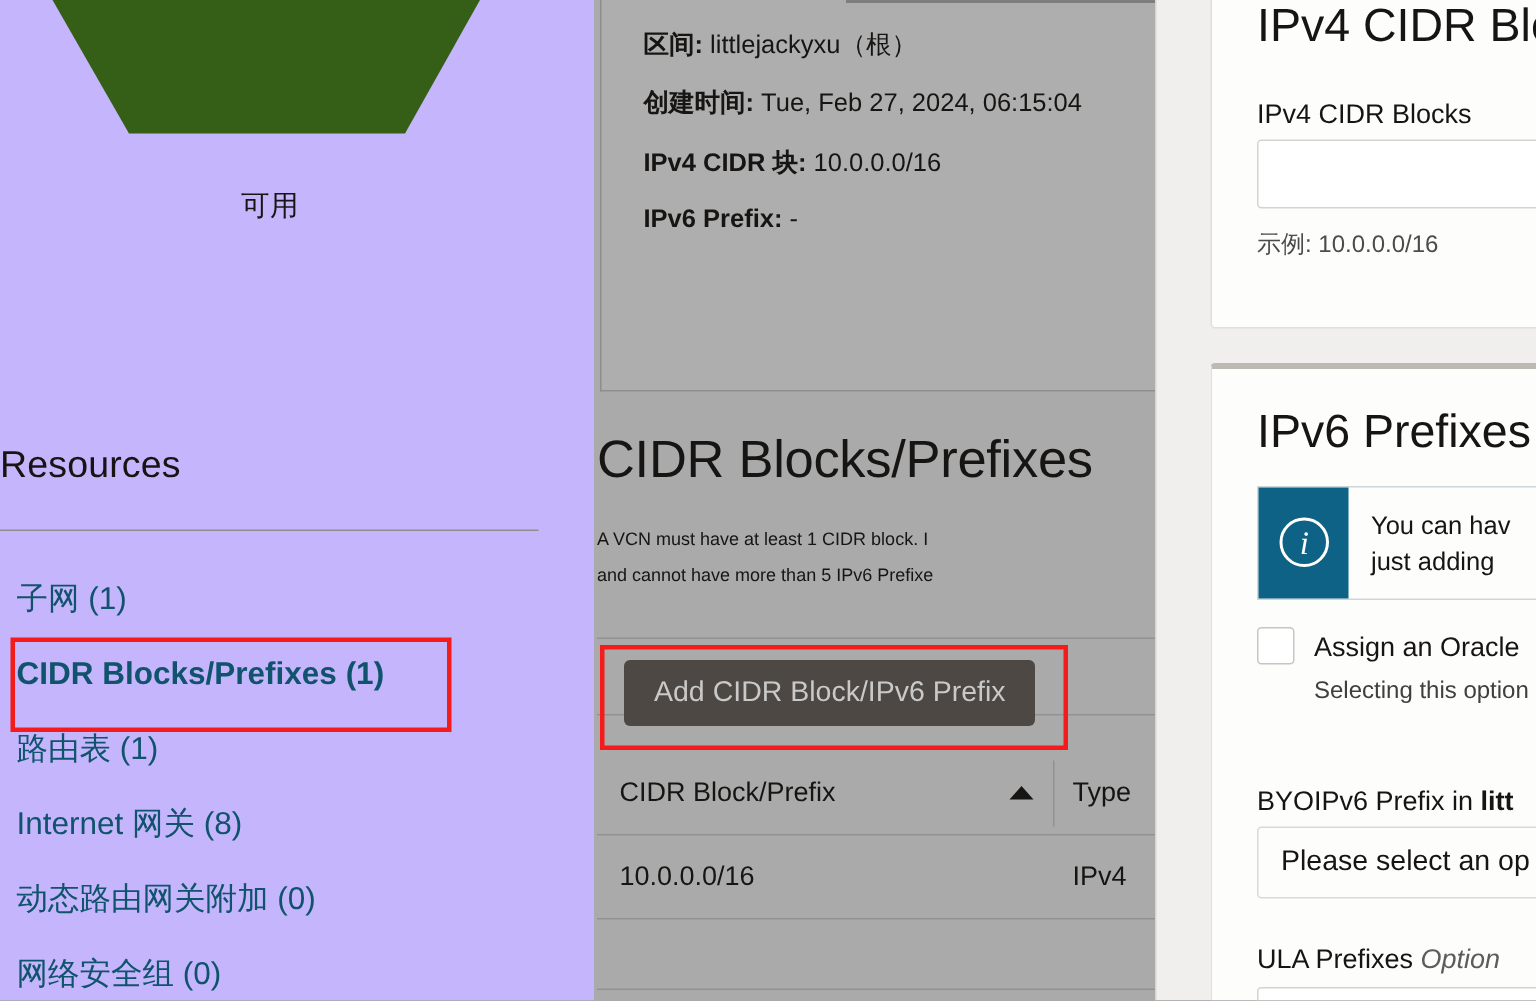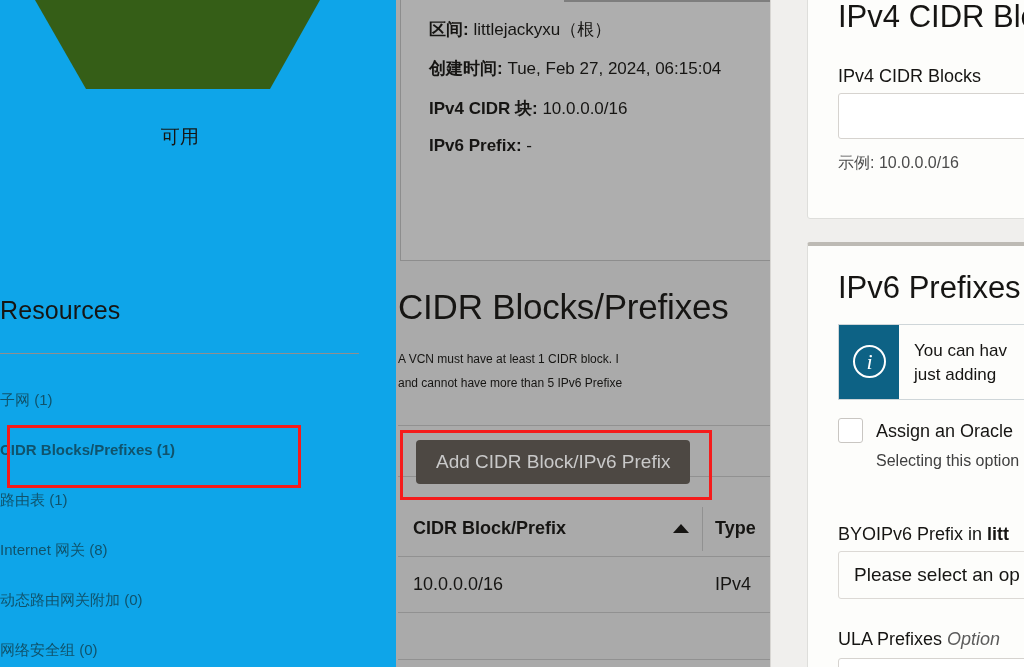--- a/index.html
+++ b/index.html
@@ -20,21 +20,21 @@
     background: #aaaaaa;
     overflow: hidden;
   }
 
   
   #left-column {
     position: absolute;
     left: 0; top: 0;
     width: 396px;
     height: 667px;
-    background: #0ea5e9;
+    background: #c4b5fd;
   }
 
   #vcn-health-shape {
     position: absolute;
     left: 0; top: 0;
     width: 360px;
     height: 90px;
   }
 
   #health-status-label {
@@ -66,21 +66,22 @@
 
   #resource-list {
     position: absolute;
     left: 0; top: 375px;
     width: 396px;
   }
   .resource-item {
     position: relative;
     height: 50px;
     line-height: 50px;
-    font-size: 15px;
+    padding-left: 11px;
+    font-size: 21px;
     color: #10536c;
     white-space: nowrap;
     box-sizing: border-box;
   }
   .resource-item.is-selected {
     font-weight: bold;
   }
 
   .red-outline {
     position: absolute;
@@ -195,21 +196,21 @@
     position: relative;
     height: 55px;
     border-bottom: 1px solid #919191;
   }
   .th {
     position: absolute;
     top: 0;
     height: 55px;
     line-height: 55px;
     font-size: 18px;
-    font-weight: bold;
+    font-weight: normal;
     color: #161513;
     white-space: nowrap;
   }
   #th-cidr { left: 15px; }
   #th-type { left: 317px; }
   #th-divider {
     position: absolute;
     left: 304px; top: 6px;
     width: 1px; height: 44px;
     background: #919191;

